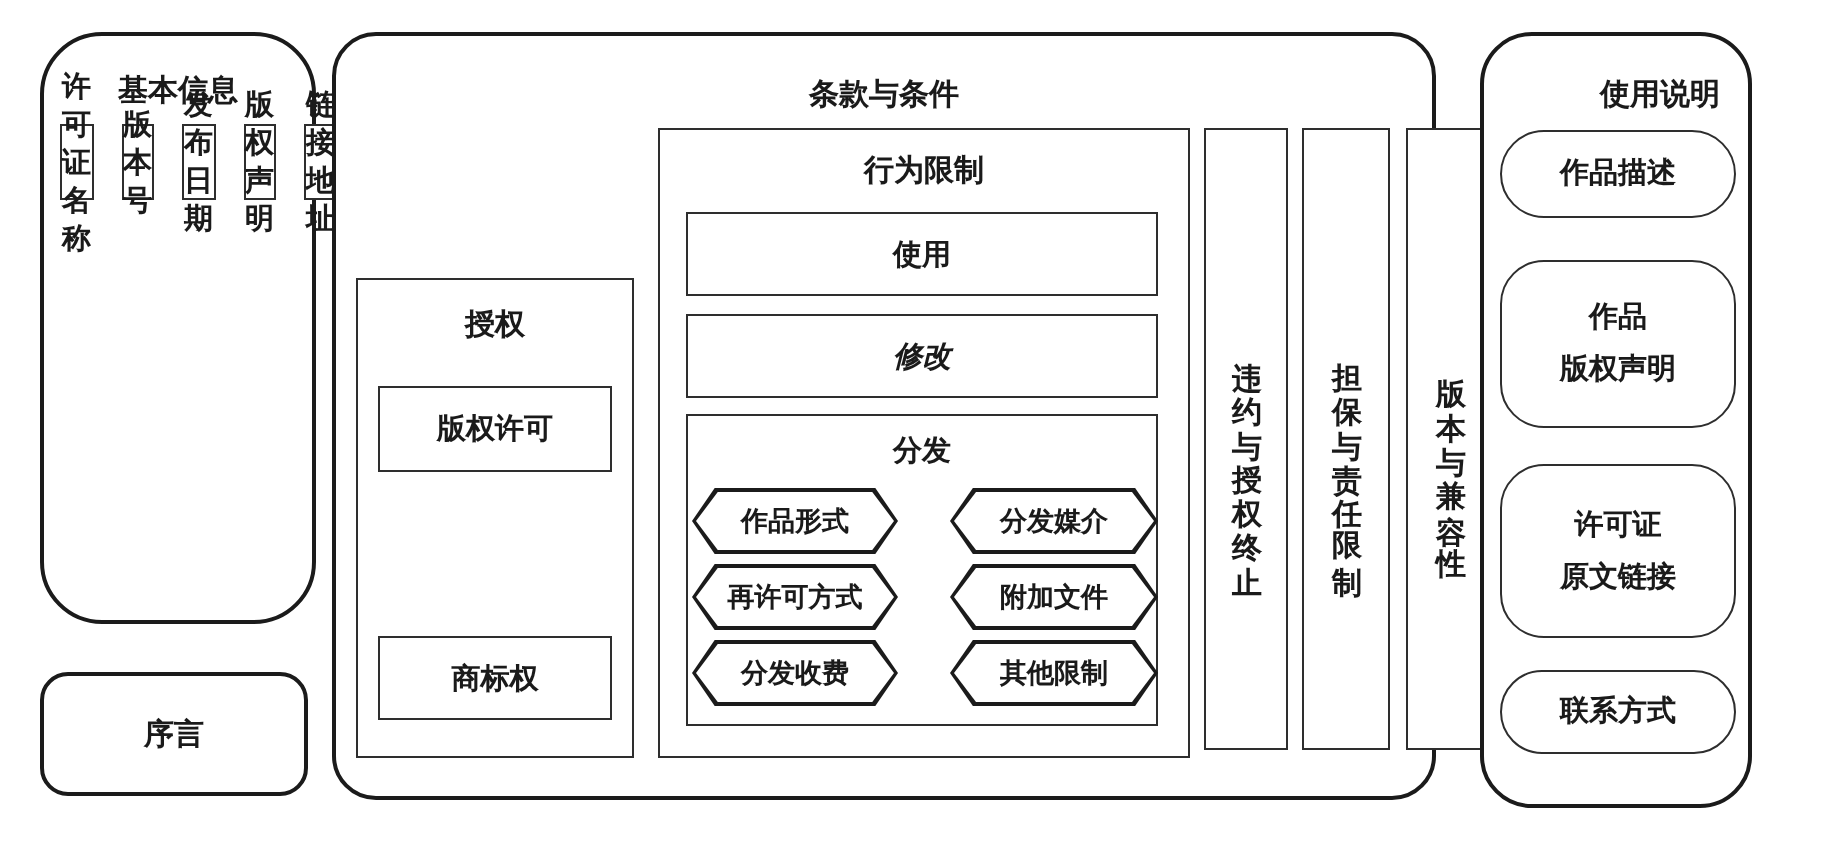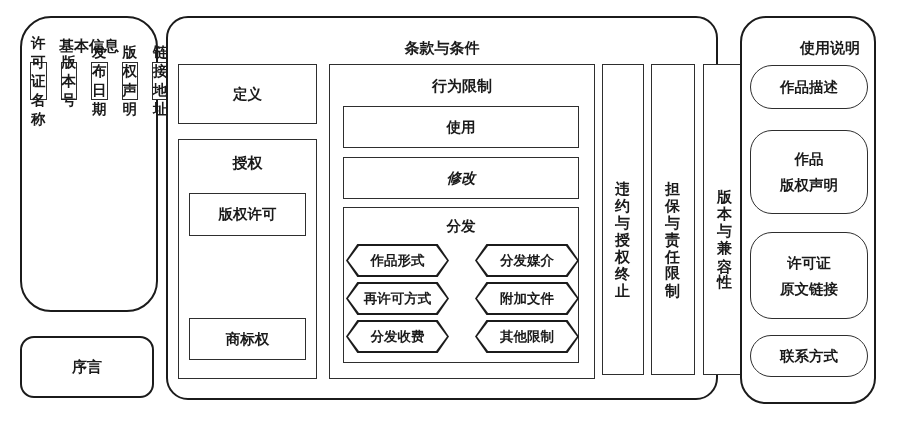--- a/index.html
+++ b/index.html
@@ -119,21 +119,20 @@
     </div>
   </section>
 
   <section class="preamble">
     <span>序言</span>
   </section>
 
   <section class="panel mid-panel">
     <div class="panel-title">条款与条件</div>
 
-    <div class="box def-box">定义</div>
 
     <div class="group auth-group">
       <div class="group-title">授权</div>
       <div class="box auth-b1">版权许可</div>
       <div class="box auth-b3">商标权</div>
     </div>
 
     <div class="group behavior-group">
       <div class="group-title">行为限制</div>
       <div class="box wide use-box">使用</div>

